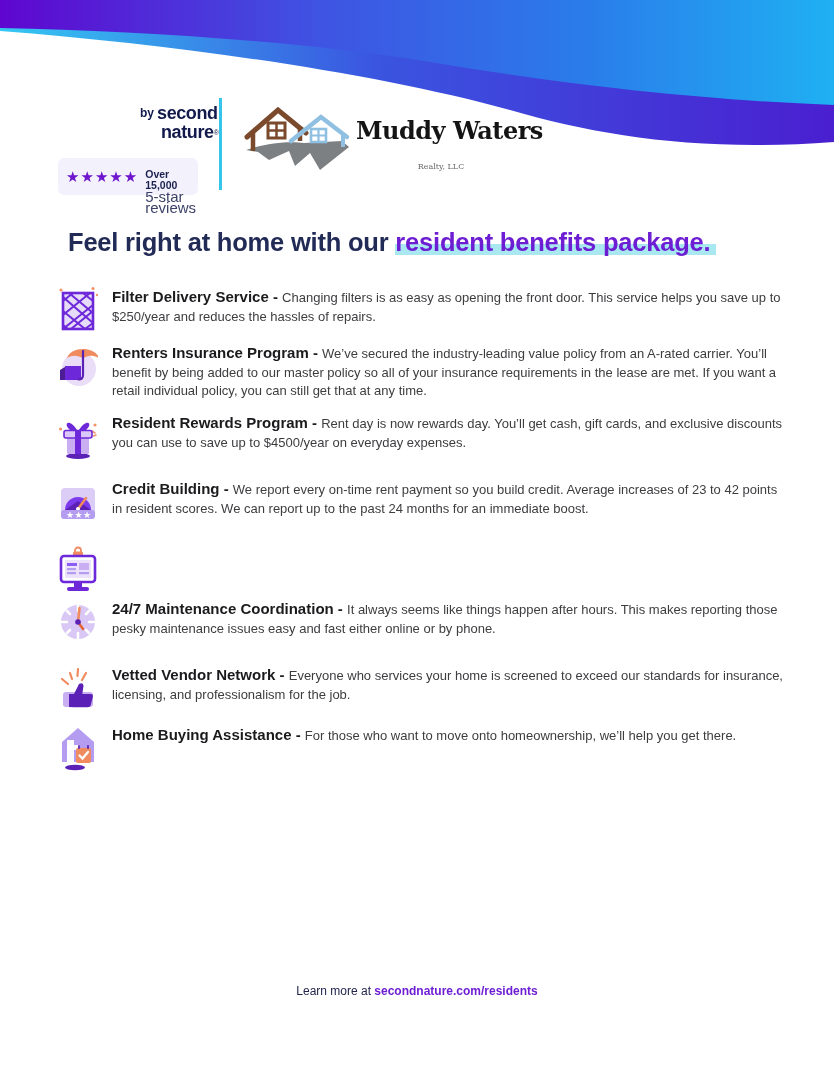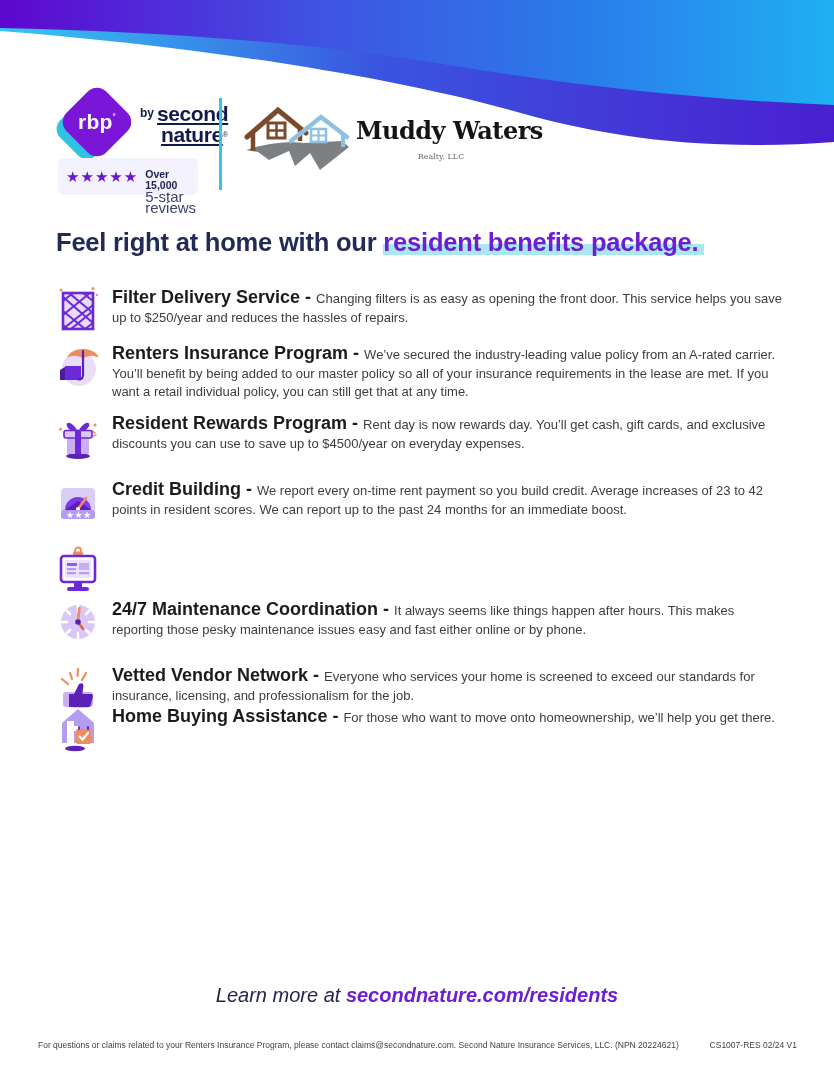--- a/index.html
+++ b/index.html
@@ -16,53 +16,53 @@
               background:#2fc3e2; transform:rotate(45deg); }
   .rbp-purple { position:absolute; left:11px; top:6px; width:56px; height:56px; border-radius:13px;
               background:#7a16d8; transform:rotate(45deg); }
   .rbp-text { position:absolute; left:11px; top:6px; width:56px; height:56px; display:flex;
               align-items:center; justify-content:center; color:#fff; font-weight:800; font-size:21px;
               letter-spacing:0.2px; }
   .rbp-tm { font-size:8px; vertical-align:top; line-height:10px; margin-top:-10px; }
 
   .sn-logo { position:absolute; left:140px; top:104px; color:#111a4b; line-height:19px; }
   .sn-by { font-size:12px; font-weight:600; vertical-align:top; margin-right:3px; }
-  .sn-word { font-weight:800; font-size:21px; letter-spacing:-0.4px;text-decoration:underline; }
+  .sn-word { font-weight:800; font-size:18px; letter-spacing:-0.4px; }
   .sn-line2 { margin-left:21px; margin-top:-4px; }
   .sn-reg { font-size:7px; vertical-align:top; }
 
   .reviews-badge { position:absolute; left:58px; top:158px; width:140px; height:37px; background:#f3f1fb;
               border-radius:6px; display:flex; align-items:center; padding:0 8px; gap:7px; }
   .stars { color:#6d16cd; font-size:15px; letter-spacing:1px; line-height:15px; }
   .rev-text { line-height:11px;margin-top:28px; }
   .rev-line1 { font-size:10.5px; font-weight:700; color:#1a2150; }
   .rev-line2 { font-size:15px; color:#3c4268; }
 
   .header-divider { position:absolute; left:219px; top:98px; width:2.5px; height:92px; background:#35c5ea; }
 
   .mw-logo { position:absolute; left:244px; top:96px; width:112px; height:86px; }
   .mw-text { position:absolute; left:356px; top:116px; width:140px; text-align:center; }
   .mw-name { font-family:"DejaVu Serif", serif; font-weight:700; font-size:24px;
              color:#141414; white-space:nowrap; letter-spacing:-0.5px;text-align:center; }
-  .mw-sub { font-family:"DejaVu Serif", serif; font-size:8px; color:#6b6b6b; margin-top:7px; margin-left:30px; }
-
-  
-  .headline { position:absolute; left:56px; top:228px; width:740px; font-size:25.5px; font-weight:600;
+  .mw-sub { font-family:"DejaVu Serif", serif; font-size:8px; color:#6b6b6b; margin-top:17px; margin-left:30px; }
+
+  
+  .headline { position:absolute; left:68px; top:228px; width:740px; font-size:25.5px; font-weight:600;
               color:#222a56; letter-spacing:-0.2px; }
   .headline .hl { color:#6d1ed3; font-weight:800; padding-right:6px;
               background:linear-gradient(transparent 56%, #a9e8f1 56%, #a9e8f1 97%, transparent 97%); }
 
   
   .benefit { position:absolute; left:58px; width:730px; display:flex; gap:14px; }
   .bicon { flex:0 0 40px; width:40px; height:48px; }
   .btext { font-size:13px; color:#3d3d40; line-height:18.5px; padding-top:2px; }
-  .btitle { font-size:18px; font-weight:700; color:#1b1b1e; }
-
-  
-  .cta { position:absolute; top:984px; left:0; width:834px; text-align:center; font-size:20px; color:#23254d;font-style:italic; }
+  .btitle { font-size:15px; font-weight:700; color:#1b1b1e; }
+
+  
+  .cta { position:absolute; top:984px; left:0; width:834px; text-align:center; font-size:12px; color:#23254d; }
   .cta .link { color:#6d1ed3; font-weight:700; text-decoration:none; }
   .footnote { position:absolute; top:1040px; left:0; width:834px; padding:0 37px 0 38px;
               display:flex; justify-content:space-between; font-size:8.5px; color:#3f3f42; }
 </style>
 </head>
 <body>
 
 <div class="page">
 
   <svg class="banner" viewBox="0 0 834 150" preserveAspectRatio="none">
@@ -76,28 +76,20 @@
         <stop offset="0" stop-color="#5f06cf"></stop>
           <stop offset="0.38" stop-color="#3f53e2"></stop>
           <stop offset="0.7" stop-color="#2a7cea"></stop>
           <stop offset="1" stop-color="#1fb0f2"></stop>
       </linearGradient>
     </defs>
     <path d="M0,0 H834 V142 C700,152 600,136 510,110 C370,72 180,45 0,31 Z" fill="url(#gUnder)"></path>
     <path d="M0,0 H834 V105 C700,100 560,84 430,62 C300,41 140,31 0,28 Z" fill="url(#gTop)"></path>
   </svg>
 
-  <div class="rbp-badge">
-    <div class="rbp-teal"></div>
-    <div class="rbp-purple"></div>
-    <div class="rbp-text">
-        <span>rbp</span>
-        <span class="rbp-tm">°</span>
-      </div>
-  </div>
 
   <div class="sn-logo">
     <span class="sn-by">by</span><span class="sn-word">second</span><br>
     <span class="sn-line2"><span class="sn-word">nature</span><span class="sn-reg">®</span></span>
   </div>
 
   <div class="reviews-badge">
     <span class="stars">★★★★★</span>
     <span class="rev-text">
       <div class="rev-line1">Over 15,000</div>
@@ -207,35 +199,31 @@
 
   <div class="benefit" style="top:664px">
     <svg class="bicon" viewBox="0 0 40 48">
       <path d="M12,9 l2,6 M4,15 l6,5 M20,5 l-0.5,7 M28,9 l-4,7" stroke="#f08b5f" stroke-width="2.2" stroke-linecap="round"></path>
       <rect x="5" y="28" width="30" height="15" rx="3" fill="#c9aef2"></rect>
       <path d="M11,43 V30 h5 l5,-10 q4.5,-2 4.5,2 l-1.2,8 h8.2 q3,0 2.3,3 l-2,8 q-0.5,2.2 -3.2,2.2 h-13.6 z" fill="#5b21b6"></path>
     </svg>
     <div class="btext"><span class="btitle">Vetted Vendor Network - </span><span>Everyone who services your home is screened to exceed our standards for insurance, licensing, and professionalism for the job.</span></div>
   </div>
 
-  <div class="benefit" style="top:705px">
+  <div class="benefit" style="top:724px">
     <svg class="bicon" viewBox="0 0 40 48">
       <path d="M20,4 L36,18 V38 H4 V18 Z" fill="#b49df0"></path>
       <rect x="9" y="16" width="7" height="22" fill="#ffffff" opacity="0.95"></rect>
       <rect x="9" y="21" width="13" height="5" fill="#ffffff" opacity="0.95"></rect>
       <rect x="18" y="24" width="15" height="15" rx="2" fill="#f08b5f"></rect>
       <path d="M21,24 v-2 M30,24 v-2" stroke="#5b21b6" stroke-width="1.8" stroke-linecap="round"></path>
       <path d="M21.5,31.5 l3,3 5.5,-6.5" stroke="#ffffff" stroke-width="2.3" fill="none" stroke-linecap="round"></path>
       <ellipse cx="17" cy="43.5" rx="10" ry="2.8" fill="#5b21b6"></ellipse>
     </svg>
     <div class="btext"><span class="btitle">Home Buying Assistance - </span><span>For those who want to move onto homeownership, we’ll help you get there.</span></div>
   </div>
 
   <div class="cta">
     <span>Learn more at </span><a href="#" class="link">secondnature.com/residents</a>
   </div>
 
-  <div class="footnote">
-    <span>For questions or claims related to your Renters Insurance Program, please contact claims@secondnature.com. Second Nature Insurance Services, LLC. (NPN 20224621)</span>
-    <span>CS1007-RES 02/24 V1</span>
-  </div>
 
 </div>
 
 </body></html>

